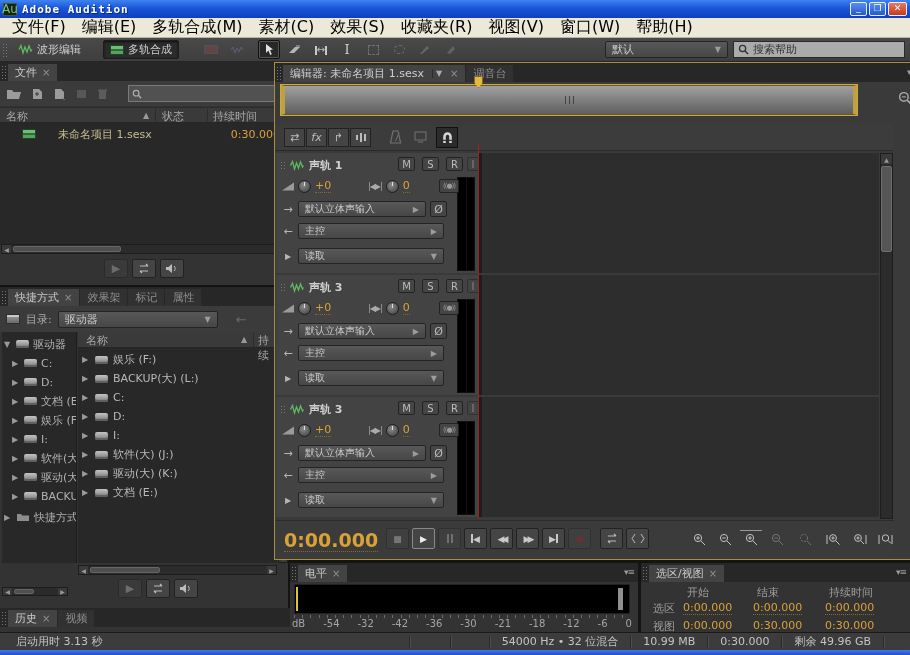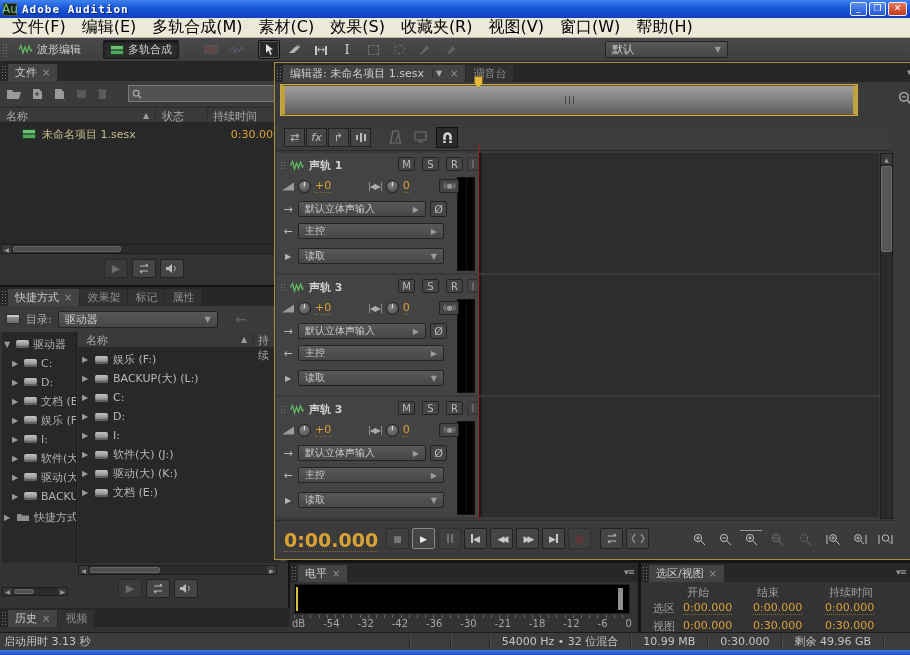--- a/index.html
+++ b/index.html
@@ -232,20 +232,27 @@
       </div>
     <div class="toolbtn dim" style="left:440px">
       <svg width="12" height="11" viewBox="0 0 12 11">
           <path d="M2 9 8 2 10 5 5 10z" fill="#8A8A8A"></path>
         </svg>
       </div>
     <div class="dd abs" style="left:605px;top:3px;width:123px">
       <span>默认</span>
       <span class="arr">▼</span>
     </div>
+    <div class="helpsearch">
+      <svg width="11" height="11" viewBox="0 0 12 12">
+          <circle cx="5" cy="5" r="3.4" fill="none" stroke="#333" stroke-width="1.4"></circle>
+          <line x1="7.6" y1="7.6" x2="11" y2="11" stroke="#333" stroke-width="1.6"></line>
+        </svg>
+      <input placeholder="搜索帮助" style="">
+    </div>
   </div>
 
   <div class="panel files">
     <div class="tabbar">
       <span class="vgrip"></span>
       <div class="tab active">
         <span>文件</span>
           <span class="x">×</span>
       </div>
       <span class="pmenu">▾≡</span>
@@ -281,21 +288,21 @@
       <span class="abs" style="left:6px;top:1px">名称</span>
       <span class="abs" style="left:143px;top:3px;color:#999;font-size:8px">▲</span>
       <span class="cdiv" style="left:155px"></span>
       <span class="abs" style="left:162px;top:1px">状态</span>
       <span class="cdiv" style="left:207px"></span>
       <span class="abs" style="left:213px;top:1px">持续时间</span>
     </div>
     <div class="f-body">
       <div class="f-row">
         <span class="mt-icon" style="margin-left:22px"></span>
-        <span class="f-name" style="margin-left:6px">未命名项目 1.sesx</span>
+        <span class="f-name" style="margin-left:22px">未命名项目 1.sesx</span>
         <span class="orange" style="margin-left:auto;margin-right:8px">0:30.000</span>
       </div>
     </div>
     <div class="sbarH" style="left:1px;top:182px;width:286px;height:10px">
       <span class="ar">◀</span>
       <span class="thumb" style="width:108px;margin-left:2px"></span>
       <span class="ar" style="margin-left:auto">▶</span>
     </div>
     <div class="f-transport">
       <div class="minibar">
@@ -856,21 +863,21 @@
       <span class="orange dotted" style="left:112px;top:18px">0:00.000</span>
       <span class="orange dotted" style="left:184px;top:18px">0:00.000</span>
       <span style="left:12px;top:36px">视图</span>
       <span class="orange dotted" style="left:42px;top:36px">0:00.000</span>
       <span class="orange dotted" style="left:112px;top:36px">0:30.000</span>
       <span class="orange dotted" style="left:184px;top:36px">0:30.000</span>
     </div>
   </div>
 
   <div class="statusbar">
-    <span class="cell" style="padding-left:4px">启动用时 3.13 秒</span>
+    <span class="cell" style="padding-left:16px">启动用时 3.13 秒</span>
     <span style="margin-left: auto"></span>
     <span class="sep"></span>
       <span class="cell" style="width:40px"></span>
     <span class="sep"></span>
       <span class="cell" style="width:38px"></span>
     <span class="sep"></span>
     <span class="cell">54000 Hz • 32 位混合</span>
     <span class="sep"></span>
     <span class="cell">10.99 MB</span>
     <span class="sep"></span>

